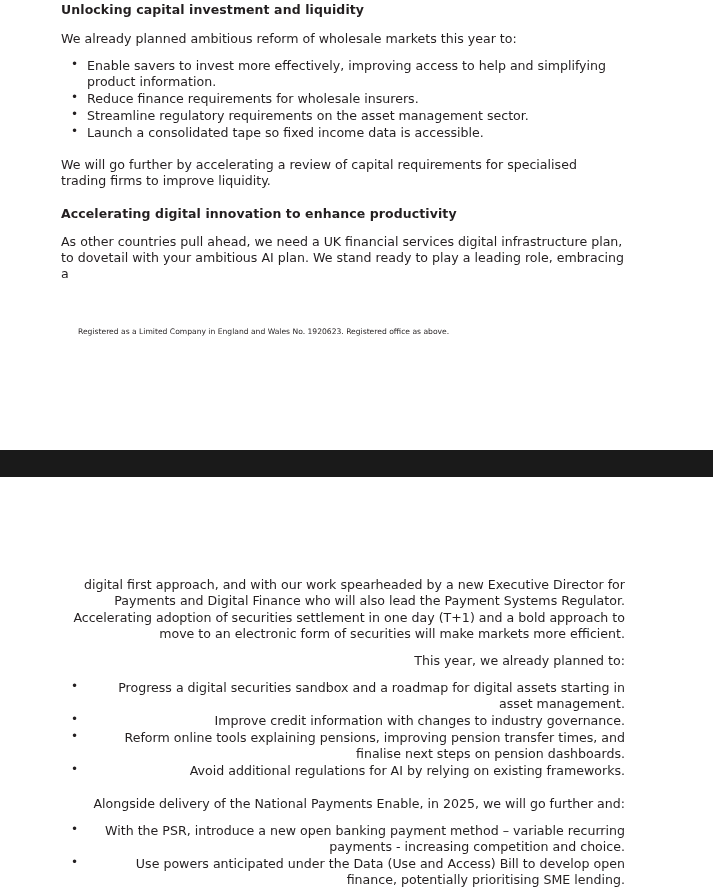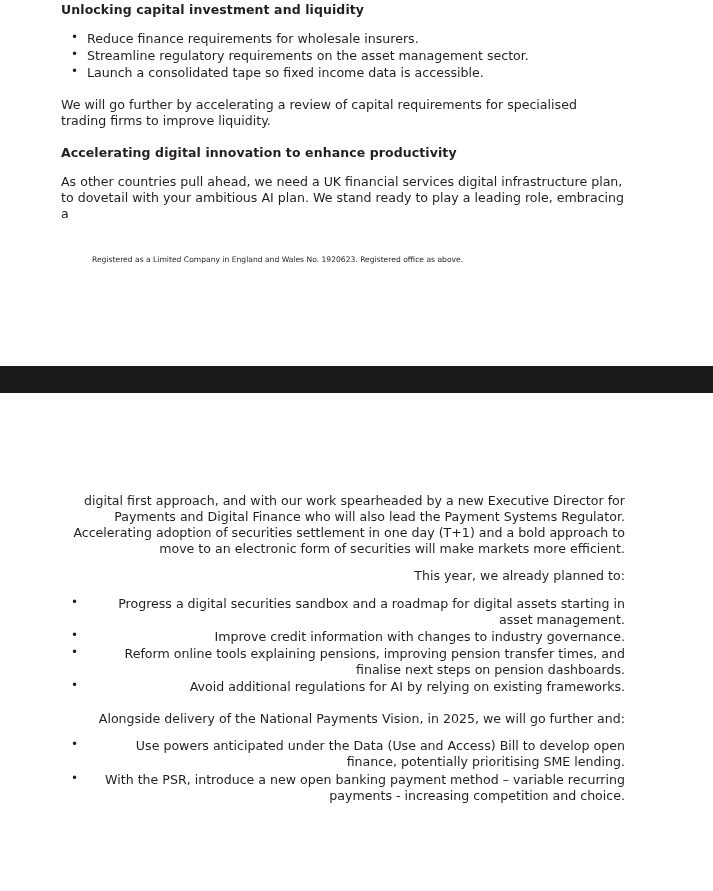--- a/index.html
+++ b/index.html
@@ -56,41 +56,43 @@
     left: 10px;
     top: -1px;
     font-size: 12px;
     line-height: 1.28;
   }
   .spacer-sm { height: 5px; }
   .footer-note {
     font-size: 7.6px;
     line-height: 1.3;
     color: #231f20;
-    margin: 0;
-    padding: 0 64px 0 92px;
+    margin: 12px;
+    padding: 0 64px 0 66px;
     box-sizing: border-box;
   }
   .black-band {
     width: 713px;
     height: 27px;
     background: #1a1a1a;
   }
   .page-break-gap-top { height: 22px; }
   .page-break-gap-bottom { height: 101px; }
   .page-two { padding-top: 0; text-align: right; }
 </style>
 </head>
 <body>
 
 <div class="page">
 
   <div class="doc-section page-one">
     <h2 class="heading">Unlocking capital investment and liquidity</h2>
+    <p class="para">We already planned ambitious reform of wholesale markets this year to:</p>
     <ul class="bullets">
+      <li>Enable savers to invest more effectively, improving access to help and simplifying product information.</li>
       <li>Reduce finance requirements for wholesale insurers.</li>
       <li>Streamline regulatory requirements on the asset management sector.</li>
       <li>Launch a consolidated tape so fixed income data is accessible.</li>
     </ul>
     <div class="spacer-sm"></div>
     <p class="para">We will go further by accelerating a review of capital requirements for specialised trading firms to improve liquidity.</p>
     <div class="spacer-sm"></div>
     <h2 class="heading">Accelerating digital innovation to enhance productivity</h2>
     <p class="para">As other countries pull ahead, we need a UK financial services digital infrastructure plan, to dovetail with your ambitious AI plan. We stand ready to play a leading role, embracing a</p>
   </div>
@@ -106,21 +108,21 @@
   <div class="doc-section page-two">
     <p class="para">digital first approach, and with our work spearheaded by a new Executive Director for Payments and Digital Finance who will also lead the Payment Systems Regulator. Accelerating adoption of securities settlement in one day (T+1) and a bold approach to move to an electronic form of securities will make markets more efficient.</p>
     <p class="para">This year, we already planned to:</p>
     <ul class="bullets">
       <li>Progress a digital securities sandbox and a roadmap for digital assets starting in asset management.</li>
       <li>Improve credit information with changes to industry governance.</li>
       <li>Reform online tools explaining pensions, improving pension transfer times, and finalise next steps on pension dashboards.</li>
       <li>Avoid additional regulations for AI by relying on existing frameworks.</li>
     </ul>
     <div class="spacer-sm"></div>
-    <p class="para">Alongside delivery of the National Payments Vision, in 2025, we will go further and:</p>
+    <p class="para">Alongside delivery of the National Payments Enable, in 2025, we will go further and:</p>
     <ul class="bullets">
+      <li>With the PSR, introduce a new open banking payment method – variable recurring payments - increasing competition and choice.</li>
       <li>Use powers anticipated under the Data (Use and Access) Bill to develop open finance, potentially prioritising SME lending.</li>
-      <li>With the PSR, introduce a new open banking payment method – variable recurring payments - increasing competition and choice.</li>
     </ul>
 
   </div>
 
 </div>
 
 </body></html>

